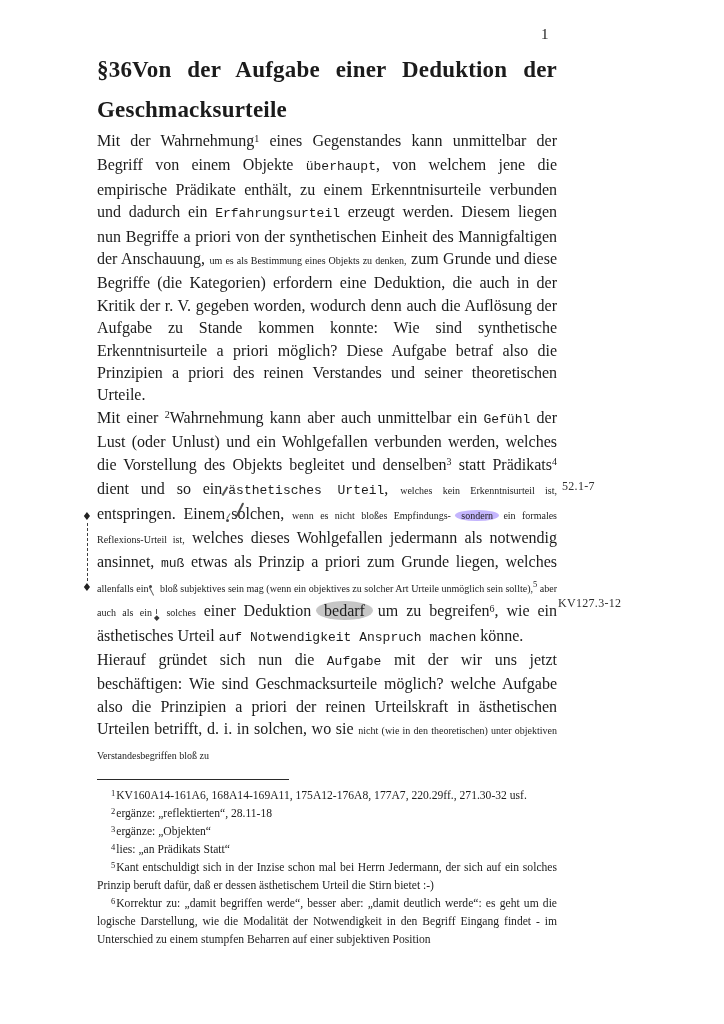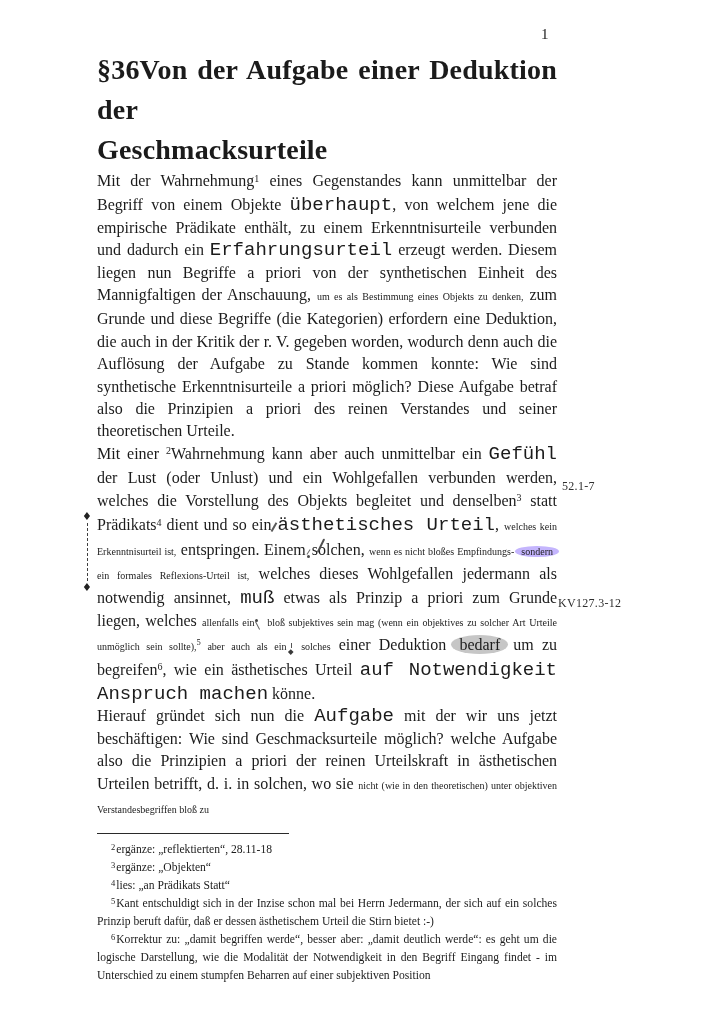--- a/index.html
+++ b/index.html
@@ -1,25 +1,25 @@
 <!DOCTYPE html>
 <html><head>
 <meta charset="utf-8">
 <style>
   html,body{margin:0;padding:0;background:#e8e8e8;}
   .page{position:relative;width:724px;height:1024px;background:#ffffff;margin:0 auto;
         font-family:"Liberation Serif","DejaVu Serif",serif;color:#1b1b1b;overflow:hidden;}
   .pageno{position:absolute;left:541px;top:26px;font-size:15px;}
   .col{position:absolute;left:97px;top:50px;width:460px;}
-  .title{font-size:28px;font-weight:bold;line-height:40px;letter-spacing:.2px;}
+  .title{font-size:23px;font-weight:bold;line-height:40px;letter-spacing:.2px;}
   .title-l1{text-align:justify;text-align-last:justify;}
   p.body{font-size:16px;line-height:22.4px;text-align:justify;margin:0;}
   .p1{margin-top:15px;}
   .p2,.p3{margin-top:9px;}
-  .mono{font-family:"Liberation Mono","DejaVu Sans Mono",monospace;font-size:19px;}
+  .mono{font-family:"Liberation Mono","DejaVu Sans Mono",monospace;font-size:13px;}
   .sm{font-size:10px;}
   .sup{font-size:10px;position:relative;top:-0.45em;}
   .smsup{font-size:8.5px;position:relative;top:-0.55em;}
   .ell{background:#c6c6c6;border-radius:50%;padding:1px 8px;margin:16px -3px;}
   .smell{background:#c4b5fd;border-radius:50%;padding:0 6px;margin:0 -2px;}
   
   .mk-slash{display:inline-block;width:6px;height:10px;position:relative;vertical-align:-2px;}
   .mk-slash::after{content:"";position:absolute;left:2px;bottom:0;width:1.5px;height:10px;background:#5a5a5a;transform:rotate(30deg);}
   .mk-dot{display:inline-block;width:6px;height:9px;position:relative;vertical-align:-3px;}
   .mk-dot::before{content:"";position:absolute;left:1px;bottom:0;width:3px;height:3px;border-radius:50%;background:#4a4a4a;}
@@ -70,20 +70,21 @@
     </div>
 
     <p class="body p1"><span>Mit der Wahrnehmung</span><span class="sup">1</span><span> eines Gegenstandes kann unmittelbar der Begriff von einem Objekte </span><span class="mono">überhaupt</span><span>, von welchem jene die empirische Prädikate enthält, zu einem Erkenntnisurteile verbunden und dadurch ein </span><span class="mono">Erfahrungsurteil</span><span> erzeugt werden. Diesem liegen nun Begriffe a priori von der synthetischen Einheit des Mannigfaltigen der Anschauung, </span><span class="sm">um es als Bestimmung eines Objekts zu denken,</span><span> zum Grunde und diese Begriffe (die Kategorien) erfordern eine Deduktion, die auch in der Kritik der r. V. gegeben worden, wodurch denn auch die Auflösung der Aufgabe zu Stande kommen konnte: Wie sind synthetische Erkenntnisurteile a priori möglich? Diese Aufgabe betraf also die Prinzipien a priori des reinen Verstandes und seiner theoretischen Urteile.</span></p>
 
     <p class="body p2"><span>Mit einer </span><span class="sup">2</span><span>Wahrnehmung kann aber auch unmittelbar ein </span><span class="mono">Gefühl</span><span> der Lust (oder Unlust) und ein Wohlgefallen verbunden werden, welches die Vorstellung des Objekts begleitet und denselben</span><span class="sup">3</span><span> statt Prädikats</span><span class="sup">4</span><span> dient und so ein</span><span class="mk-slash"></span><span class="mono">ästhetisches Urteil</span><span>, </span><span class="sm">welches kein Erkenntnisurteil ist,</span><span> entspringen. Einem</span><span class="mk-dot"></span><span class="slashed">solchen</span><span>, </span><span class="sm">wenn es nicht bloßes Empfindungs- </span><span class="sm smell">sondern</span><span class="sm"> ein formales Reflexions-Urteil ist,</span><span> welches dieses Wohlgefallen jedermann als notwendig ansinnet, </span><span class="mono">muß</span><span> etwas als Prinzip a priori zum Grunde liegen, welches </span><span class="sm">allenfalls ein</span><span class="mk-dottail"></span><span class="sm"> bloß subjektives sein mag (wenn ein objektives zu solcher Art Urteile unmöglich sein sollte),</span><span class="smsup">5</span><span class="sm"> aber auch als ein</span><span class="mk-tickdiamond"></span><span class="sm"> solches</span><span> einer Deduktion </span><span class="ell">bedarf</span><span> um zu begreifen</span><span class="sup">6</span><span>, wie ein ästhetisches Urteil </span><span class="mono">auf Notwendigkeit Anspruch machen</span><span> könne.</span></p>
 
     <p class="body p3"><span>Hierauf gründet sich nun die </span><span class="mono">Aufgabe</span><span> mit der wir uns jetzt beschäftigen: Wie sind Geschmacksurteile möglich? welche Aufgabe also die Prinzipien a priori der reinen Urteilskraft in ästhetischen Urteilen betrifft, d. i. in solchen, wo sie </span><span class="sm">nicht (wie in den theoretischen) unter objektiven Verstandesbegriffen bloß zu</span></p>
 
     <div class="fnblock">
       <div class="fnrule"></div>
+      <p class="fn"><span class="fnum">1</span><span>KV160A14-161A6, 168A14-169A11, 175A12-176A8, 177A7, 220.29ff., 271.30-32 usf.</span></p>
       <p class="fn"><span class="fnum">2</span><span>ergänze: „reflektierten“, 28.11-18</span></p>
       <p class="fn"><span class="fnum">3</span><span>ergänze: „Objekten“</span></p>
       <p class="fn"><span class="fnum">4</span><span>lies: „an Prädikats Statt“</span></p>
       <p class="fn"><span class="fnum">5</span><span>Kant entschuldigt sich in der Inzise schon mal bei Herrn Jedermann, der sich auf ein solches Prinzip beruft dafür, daß er dessen ästhetischem Urteil die Stirn bietet :-)</span></p>
       <p class="fn"><span class="fnum">6</span><span>Korrektur zu: „damit begriffen werde“, besser aber: „damit deutlich werde“: es geht um die logische Darstellung, wie die Modalität der Notwendigkeit in den Begriff Eingang findet - im Unterschied zu einem stumpfen Beharren auf einer subjektiven Position</span></p>
     </div>
 
   </div>
 </div>
 

